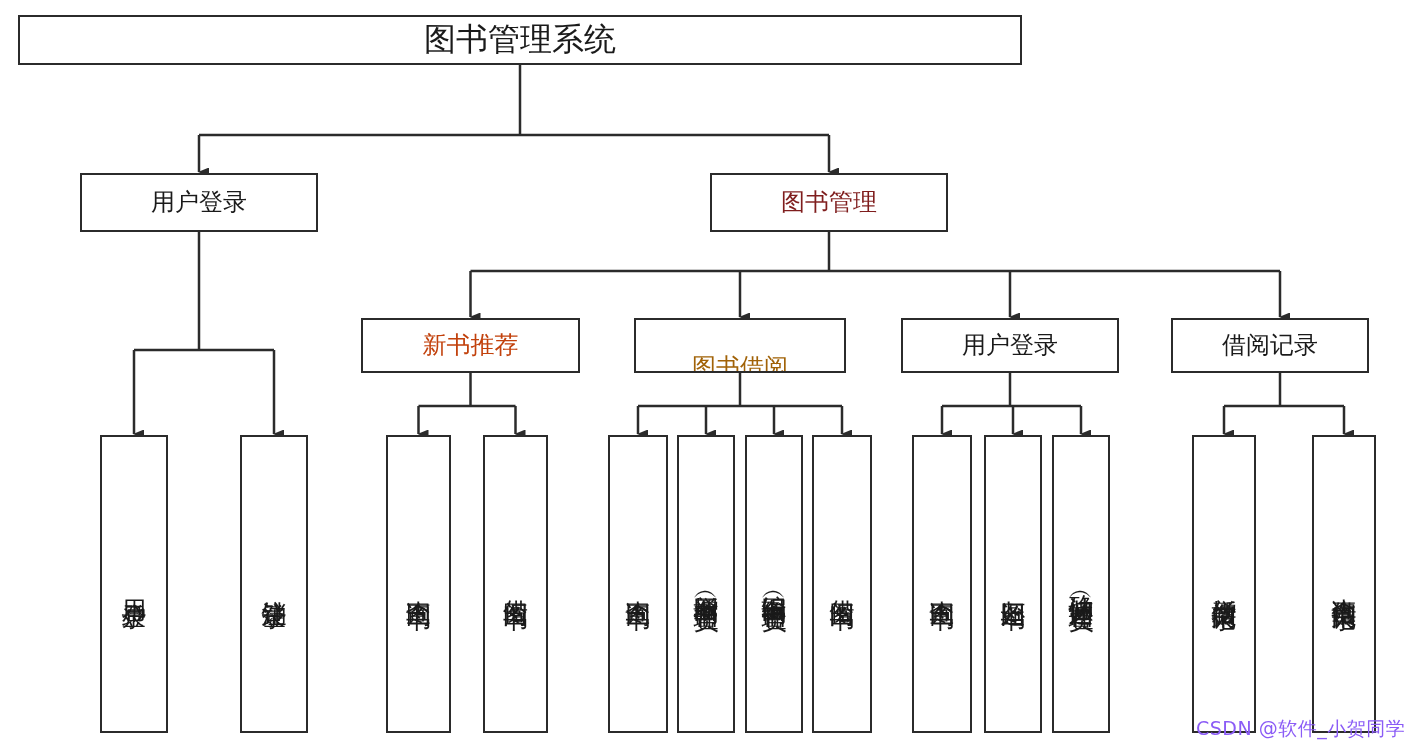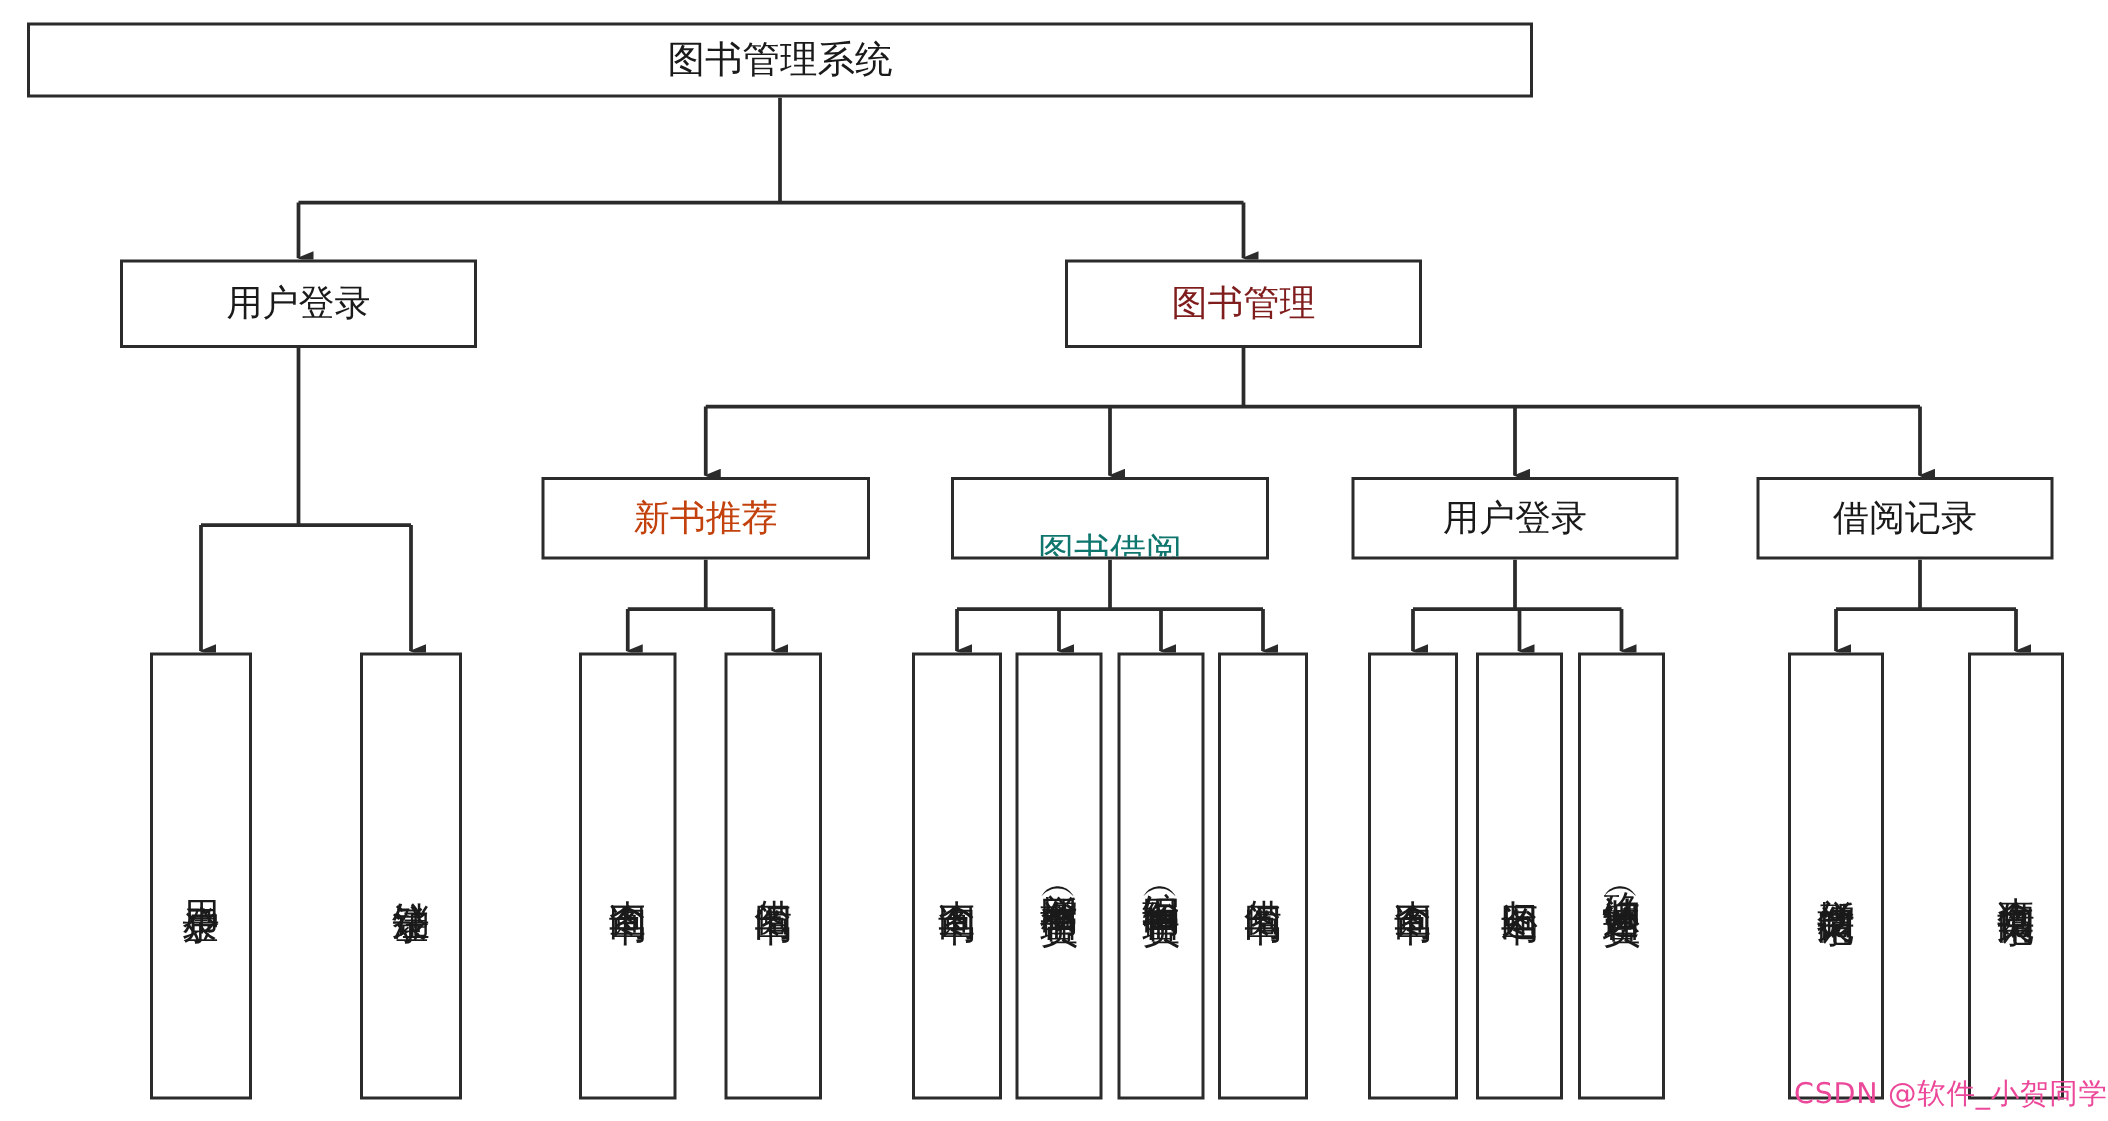--- a/index.html
+++ b/index.html
@@ -39,21 +39,21 @@
   .node .label {
     color: #1a1a1a;
     line-height: 1.18;
     text-align: center;
     white-space: pre;
   }
   .node.horizontal .label {
     font-size: 24px;
   }
   .node.root .label {
-    font-size: 25px;
+    font-size: 32px;
   }
   .node.vertical {
     align-items: center;
     justify-content: center;
   }
   .node.vertical .label {
     writing-mode: vertical-rl;
     text-orientation: upright;
     font-size: 25px;
     letter-spacing: 2px;
@@ -121,21 +121,21 @@
       <div class="node horizontal" style="left: 80px; top: 173px; width: 238px; height: 59px; border-color: rgb(43, 43, 43);">
         <span class="label" style="color: rgb(26, 26, 26);">用户登录</span>
       </div>
       <div class="node horizontal" style="left: 710px; top: 173px; width: 238px; height: 59px; border-color: rgb(43, 43, 43);">
         <span class="label" style="color: #7f1d1d; text-align: center;">图书管理</span>
       </div>
       <div class="node horizontal" style="left: 361px; top: 318px; width: 219px; height: 55px; border-color: rgb(43, 43, 43);">
         <span class="label" style="color: #c2410c;">新书推荐</span>
       </div>
       <div class="node horizontal" style="left: 634px; top: 318px; width: 212px; height: 55px; border-color: rgb(43, 43, 43);">
-        <span class="label" style="color: #0f766e; margin-top: 43px;">图书借阅</span>
+        <span class="label" style="color: #a16207; margin-top: 43px;">图书借阅</span>
       </div>
       <div class="node horizontal" style="left: 901px; top: 318px; width: 218px; height: 55px; border-color: rgb(43, 43, 43);">
         <span class="label" style="color: rgb(26, 26, 26);">用户登录</span>
       </div>
       <div class="node horizontal" style="left: 1171px; top: 318px; width: 198px; height: 55px; border-color: rgb(43, 43, 43); justify-content: center;">
         <span class="label" style="color: rgb(26, 26, 26);">借阅记录</span>
       </div>
       <div class="node vertical" style="left: 100px; top: 435px; width: 68px; height: 298px; border-color: rgb(43, 43, 43);">
         <span class="label" style="color: rgb(26, 26, 26);">用户登录</span>
       </div>
@@ -170,14 +170,14 @@
         <span class="label" style="color: rgb(26, 26, 26);">确认归还（管理员）</span>
       </div>
       <div class="node vertical" style="left: 1192px; top: 435px; width: 64px; height: 298px; border-color: rgb(43, 43, 43);">
         <span class="label" style="color: rgb(26, 26, 26);">新增借阅记录</span>
       </div>
       <div class="node vertical" style="left: 1312px; top: 435px; width: 64px; height: 298px; border-color: rgb(43, 43, 43);">
         <span class="label" style="color: rgb(26, 26, 26);">查询借阅记录</span>
       </div>
     </div>
 
-  <div class="watermark" style="left: 1196px; top: 716px; color: #ec4899;">CSDN @软件_小贺同学</div>
+  <div class="watermark" style="left: 1196px; top: 716px; color: #8b5cf6;">CSDN @软件_小贺同学</div>
 </div>
 
 </body></html>

